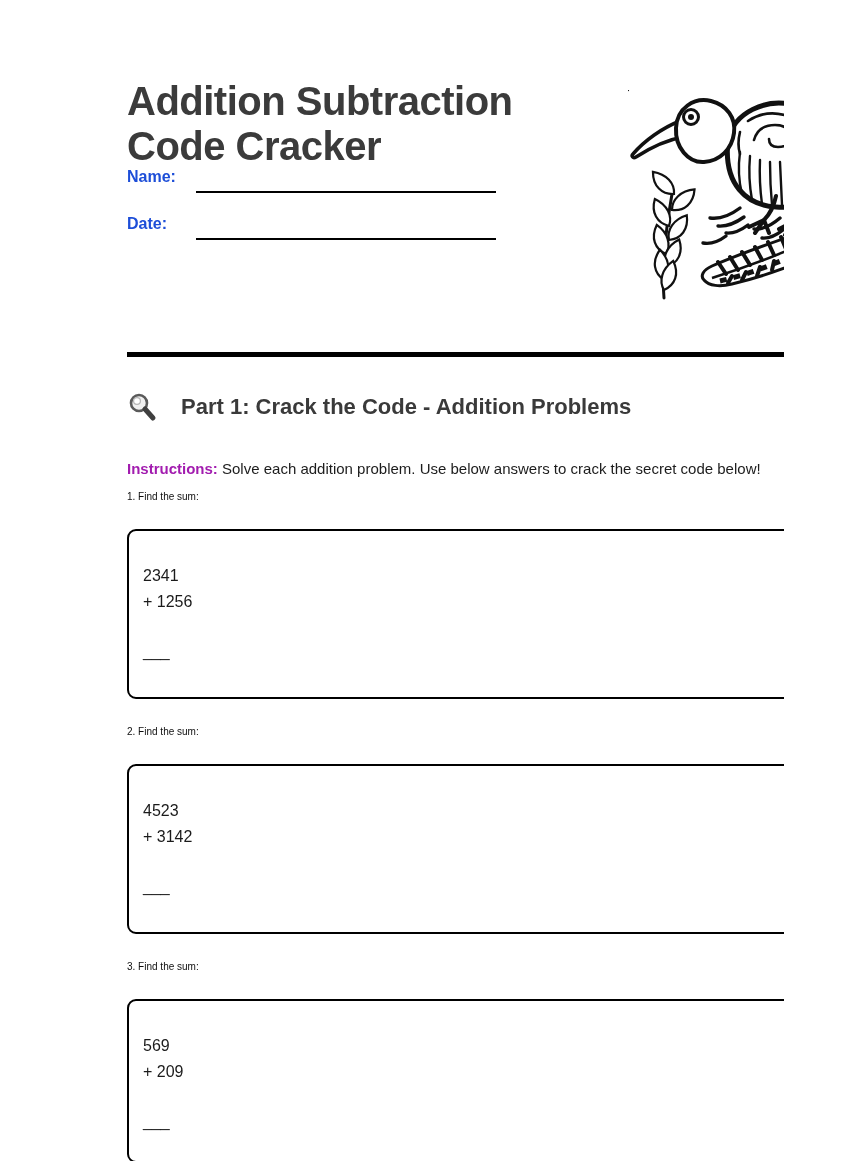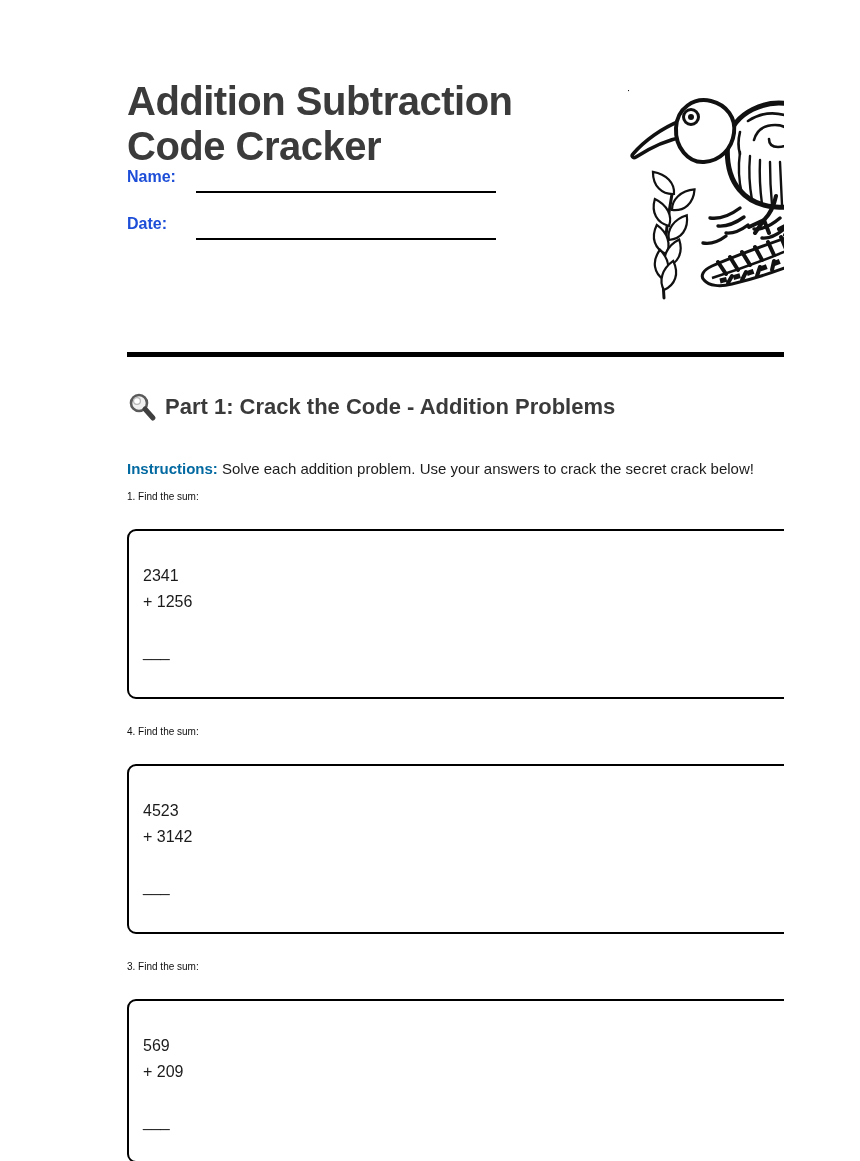--- a/index.html
+++ b/index.html
@@ -21,29 +21,29 @@
   .write-line{
     position:absolute;left:120px;width:300px;height:0;
     border-top:2px solid #000;
   }
   .name-line{top:187px}
   .date-line{top:234px}
   .kiwi-art{position:absolute;left:552px;top:86px;width:244px;height:214px;}
   .rule{position:absolute;left:51px;top:348px;width:759px;height:5px;background:#000;}
   .section-heading{
     position:absolute;left:51px;top:387px;height:32px;
-    display:flex;align-items:center;gap:8px;
+    display:flex;align-items:center;gap:24px;
     font-size:22px;font-weight:700;color:#3a3a3a;
   }
   .section-heading .mag{flex:0 0 auto;}
   .instructions{
     position:absolute;left:51px;top:440px;width:760px;
     font-size:15px;line-height:19px;color:#1c1c1c;
   }
-  .instructions .lbl{font-weight:700;color:#0369a1;}
+  .instructions .lbl{font-weight:700;color:#a21caf;}
   .prob-label{
     position:absolute;left:51px;font-size:10px;font-weight:400;color:#0e0e0e;
   }
   .prob-box{
     position:absolute;left:51px;width:759px;height:170px;box-sizing:border-box;
     border:2px solid #000;border-radius:9px;background:#fff;
   }
   .prob-box .op{
     position:absolute;left:14px;font-size:16px;color:#1b1b1b;white-space:pre;text-align:right;
   }
@@ -159,30 +159,30 @@
 
   <div class="section-heading">
     <svg class="mag" width="30" height="30" viewBox="0 0 30 30" xmlns="http://www.w3.org/2000/svg">
       <circle cx="12" cy="11" r="8" fill="#f0f0f0" stroke="#5a5a5a" stroke-width="2.6"></circle>
       <circle cx="10" cy="9" r="3.4" fill="#ffffff" stroke="#b5b5b5" stroke-width="1.2"></circle>
       <line x1="18" y1="17" x2="26" y2="26" stroke="#3f3f3f" stroke-width="5" stroke-linecap="round"></line>
     </svg>
     <span>Part 1: Crack the Code - Addition Problems</span>
   </div>
 
-  <p class="instructions"><span class="lbl">Instructions:</span> <span>Solve each addition problem. Use your answers to crack the secret crack below!</span></p>
+  <p class="instructions"><span class="lbl">Instructions:</span> <span>Solve each addition problem. Use below answers to crack the secret code below!</span></p>
 
   <div class="prob-label p1-label">1. Find the sum:</div>
   <div class="prob-box p1-box">
     <span class="op op-top">2341</span>
     <span class="op op-bottom">+ 1256</span>
     <span class="op op-answer">___</span>
   </div>
 
-  <div class="prob-label p2-label">4. Find the sum:</div>
+  <div class="prob-label p2-label">2. Find the sum:</div>
   <div class="prob-box p2-box">
     <span class="op op-top">4523</span>
     <span class="op op-bottom">+ 3142</span>
     <span class="op op-answer">___</span>
   </div>
 
   <div class="prob-label p3-label">3. Find the sum:</div>
   <div class="prob-box p3-box">
     <span class="op op-top">569</span>
     <span class="op op-bottom">+ 209</span>

